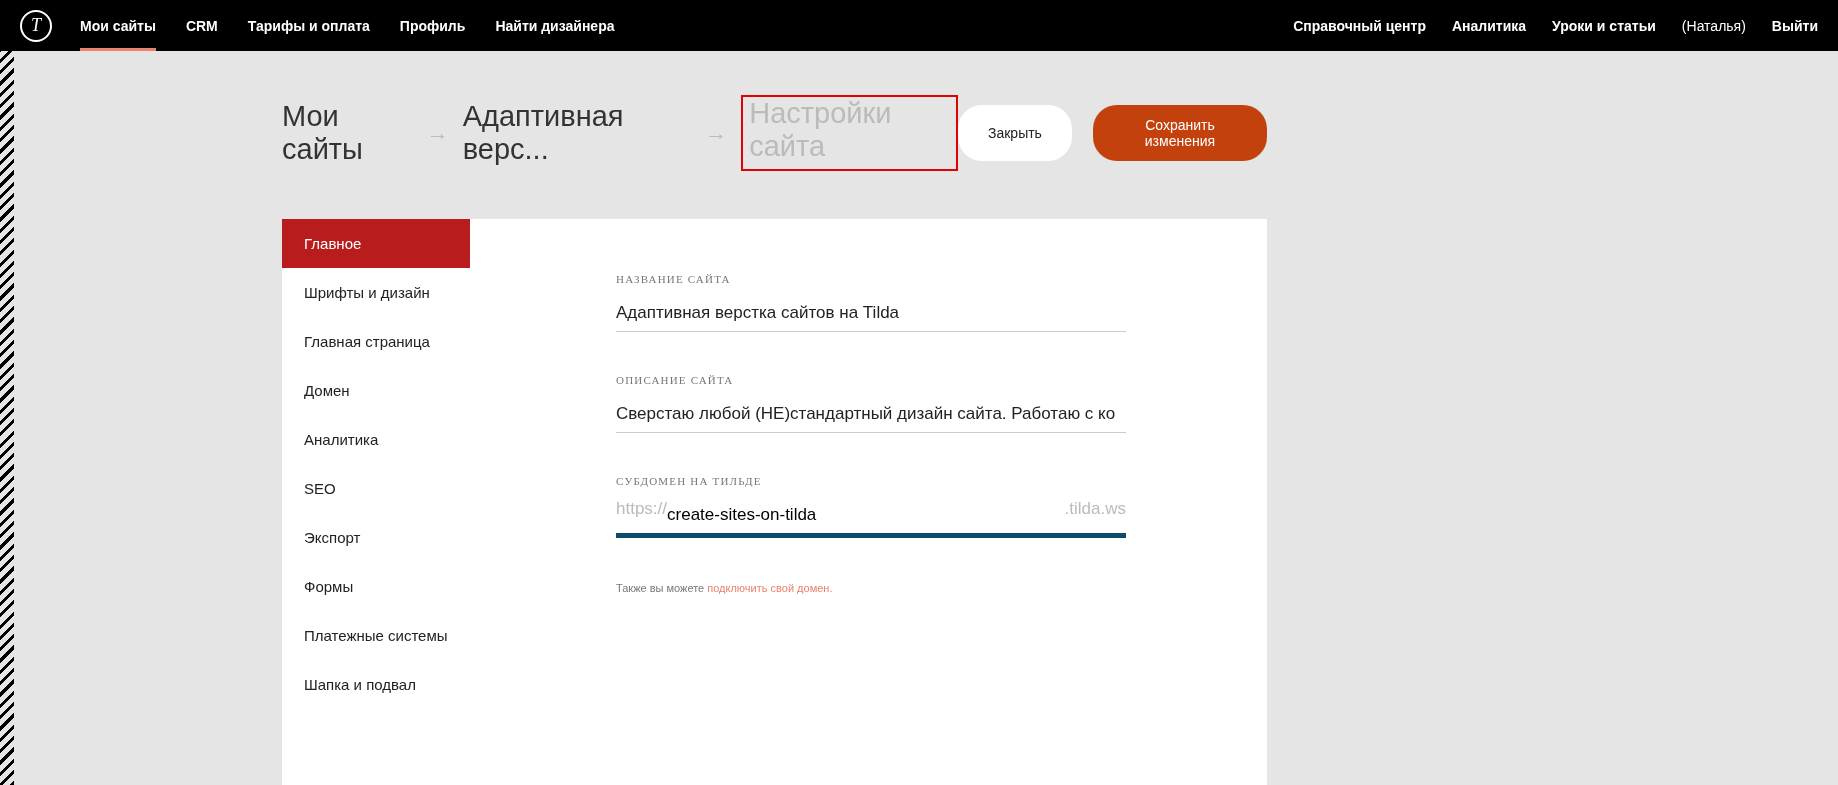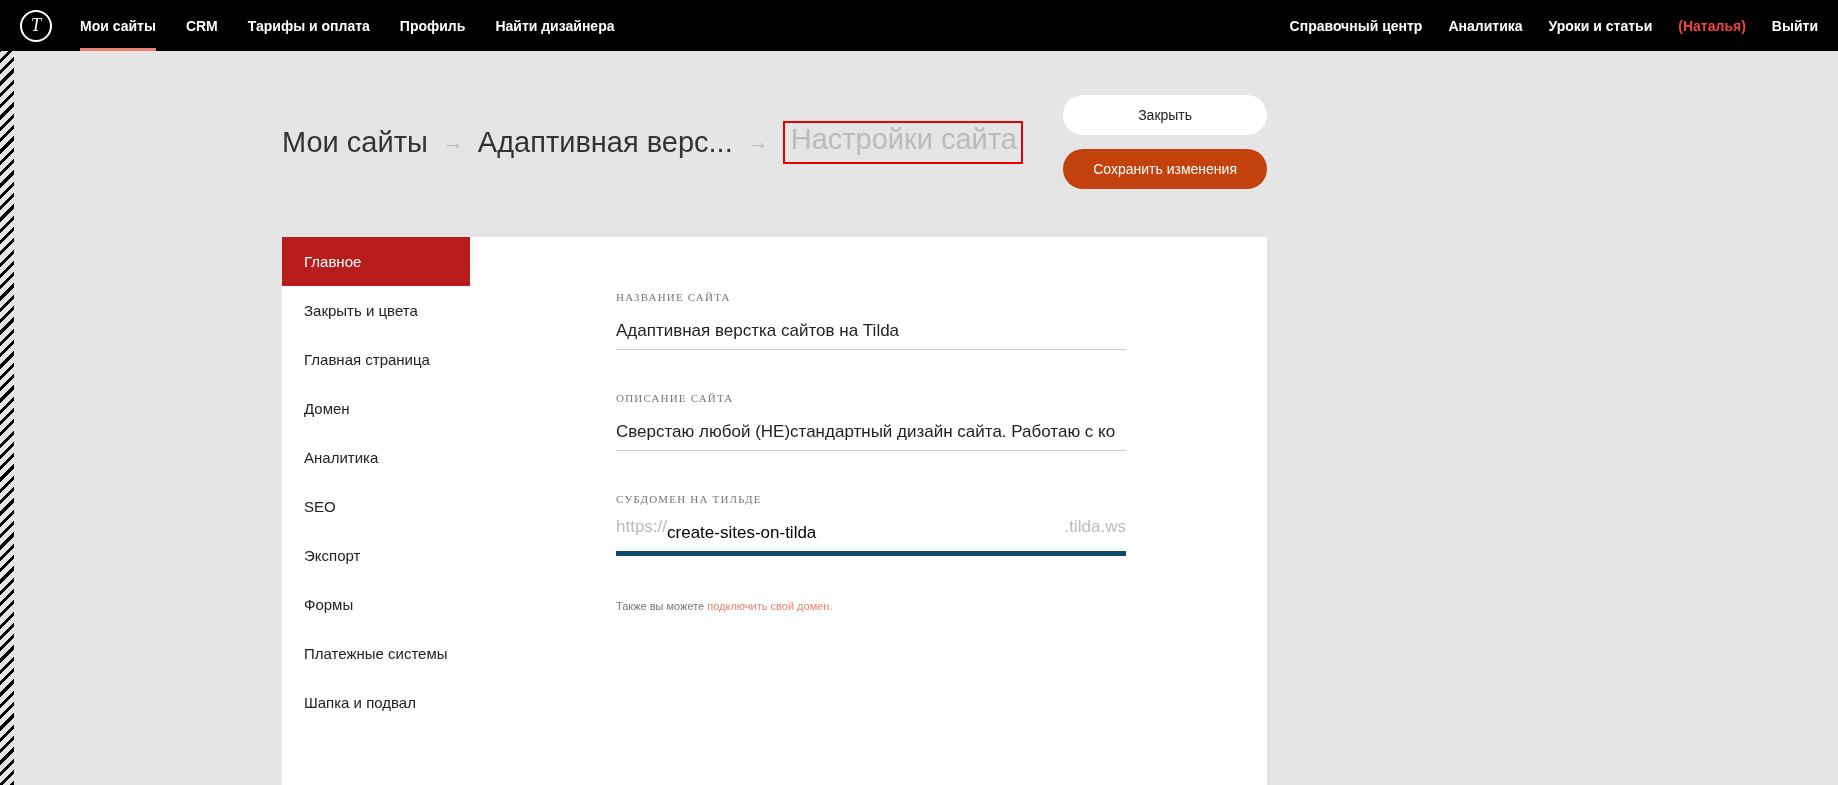--- a/index.html
+++ b/index.html
@@ -49,21 +49,21 @@
   background: #e9826e;
 }
 .topnav-right {
   margin-left: auto;
   display: flex;
   gap: 26px;
   align-items: center;
   font-size: 14px;
   font-weight: 600;
 }
-.topnav-user { color: #ef4444; font-weight: 700; }
+.topnav-user { color: #ffffff; font-weight: 400; }
 .hatch {
   position: absolute;
   left: 0;
   top: 51px;
   bottom: 0;
   width: 14px;
   background: repeating-linear-gradient(
     -45deg,
     #000 0, #000 3px, transparent 3px, transparent 8px
   );
@@ -88,21 +88,21 @@
   gap: 14px;
   font-family: 'Futura', 'Century Gothic', sans-serif;
 }
 .breadcrumb .arrow { color: #bbb; font-size: 22px; }
 .breadcrumb .current {
   color: #bbb;
   border: 2px solid #e30000;
   padding: 0 4px 6px 6px;
 }
 .breadcrumb .bc-link { cursor: pointer; }
-.action-buttons { display: flex; gap: 14px; flex-direction: column; }
+.action-buttons { display: flex; gap: 21px; }
 .btn {
   border: none;
   border-radius: 24px;
   padding: 12px 30px;
   font-size: 14px;
   cursor: pointer;
   font-family: inherit;
 }
 .btn-close { background: #fff; color: #222; }
 .btn-save { background: #c2410c; color: #fff; }
@@ -207,21 +207,21 @@
     </div>
     <div class="action-buttons">
       <button class="btn btn-close">Закрыть</button>
       <button class="btn btn-save">Сохранить изменения</button>
     </div>
   </div>
 
   <div class="panel">
     <div class="sidebar">
       <div class="sidebar-item active">Главное</div>
-      <div class="sidebar-item">Закрыть и цвета</div>
+      <div class="sidebar-item">Шрифты и дизайн</div>
       <div class="sidebar-item">Главная страница</div>
       <div class="sidebar-item">Домен</div>
       <div class="sidebar-item">Аналитика</div>
       <div class="sidebar-item">SEO</div>
       <div class="sidebar-item">Экспорт</div>
       <div class="sidebar-item">Формы</div>
       <div class="sidebar-item">Платежные системы</div>
       <div class="sidebar-item">Шапка и подвал</div>
     </div>
 

